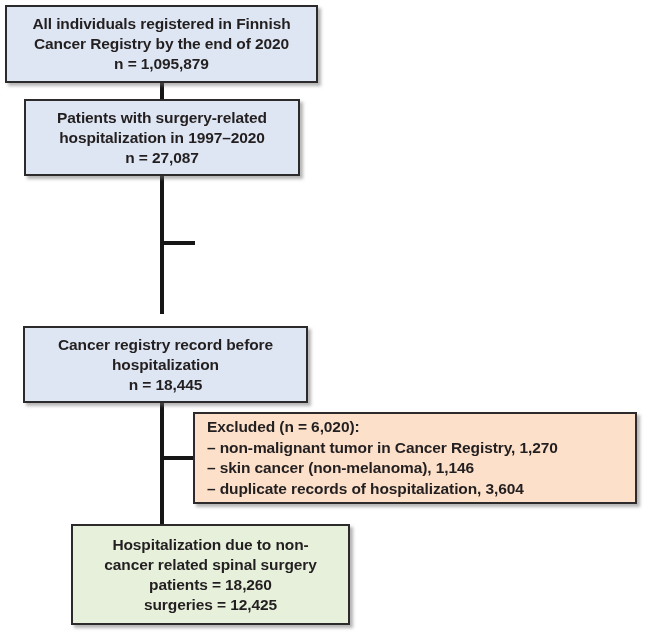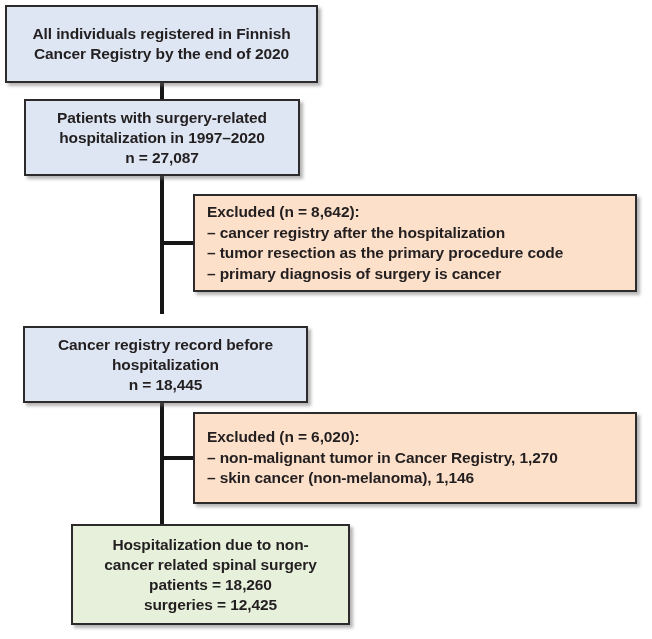--- a/index.html
+++ b/index.html
@@ -71,45 +71,41 @@
 
   <div id="spine-1" class="connector"></div>
   <div id="spine-2" class="connector"></div>
   <div id="spine-3" class="connector"></div>
   <div id="branch-1" class="connector"></div>
   <div id="branch-2" class="connector"></div>
 
   <div id="box-source" class="box population centered">
     <div class="line">All individuals registered in Finnish</div>
     <div class="line">Cancer Registry by the end of 2020</div>
+    <div class="line">n = 1,095,879</div>
   </div>
 
   <div id="box-surgery" class="box population centered">
     <div class="line">Patients with surgery-related</div>
     <div class="line">hospitalization in 1997–2020</div>
     <div class="line">n = 27,087</div>
   </div>
 
-  <div id="box-excluded-1" class="box excluded lefted">
-    <div class="line">Excluded (n = 8,642):</div>
-    <div class="line">– cancer registry after the hospitalization</div>
-    <div class="line">– tumor resection as the primary procedure code</div>
-    <div class="line">– primary diagnosis of surgery is cancer</div>
-  </div>
 
   <div id="box-registry" class="box population centered">
     <div class="line">Cancer registry record before</div>
     <div class="line">hospitalization</div>
     <div class="line">n = 18,445</div>
   </div>
 
   <div id="box-excluded-2" class="box excluded lefted">
     <div class="line">Excluded (n = 6,020):</div>
     <div class="line">– non-malignant tumor in Cancer Registry, 1,270</div>
     <div class="line">– skin cancer (non-melanoma), 1,146</div>
+    <div class="line">– duplicate records of hospitalization, 3,604</div>
   </div>
 
   <div id="box-final" class="box result centered">
     <div class="line">Hospitalization due to non-</div>
     <div class="line">cancer related spinal surgery</div>
     <div class="line">patients = 18,260</div>
     <div class="line">surgeries = 12,425</div>
   </div>
 
 </div>

